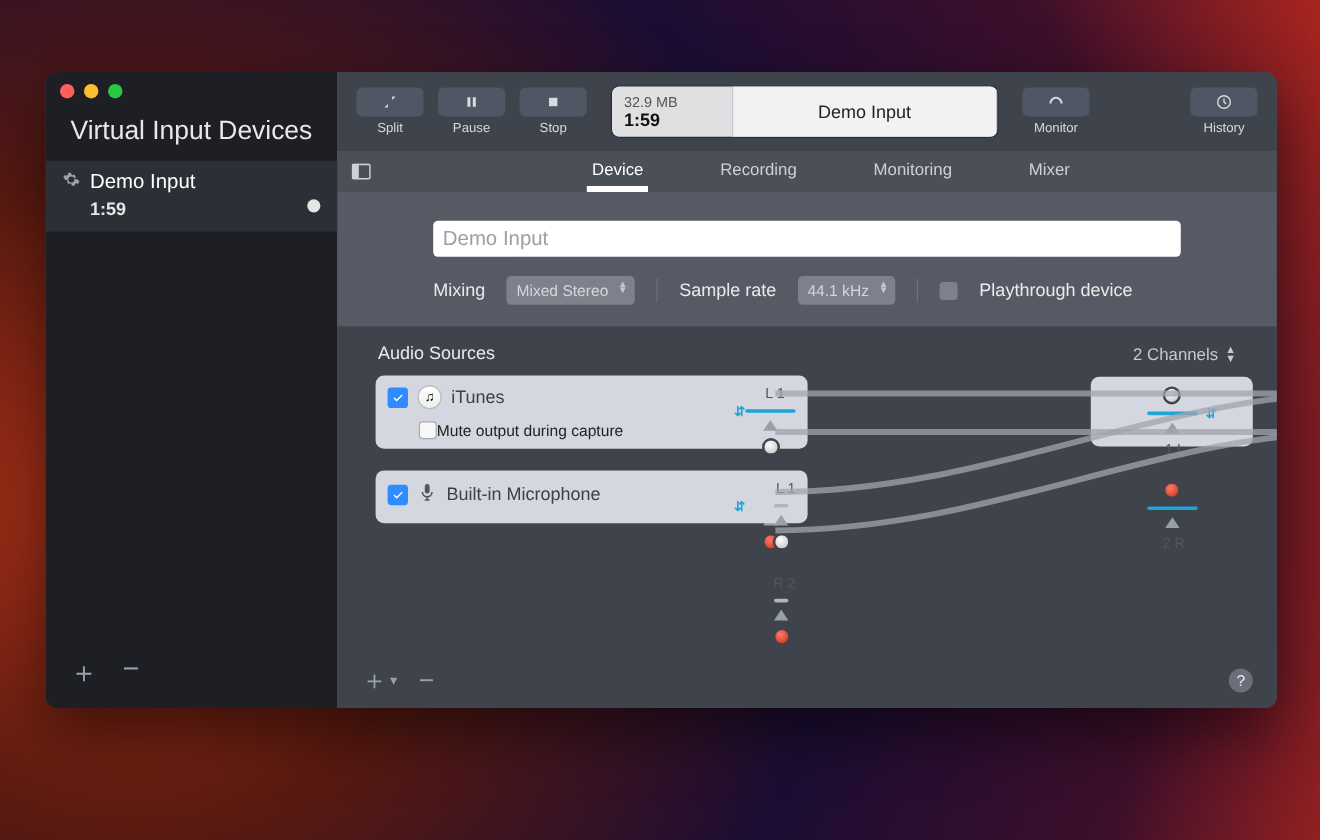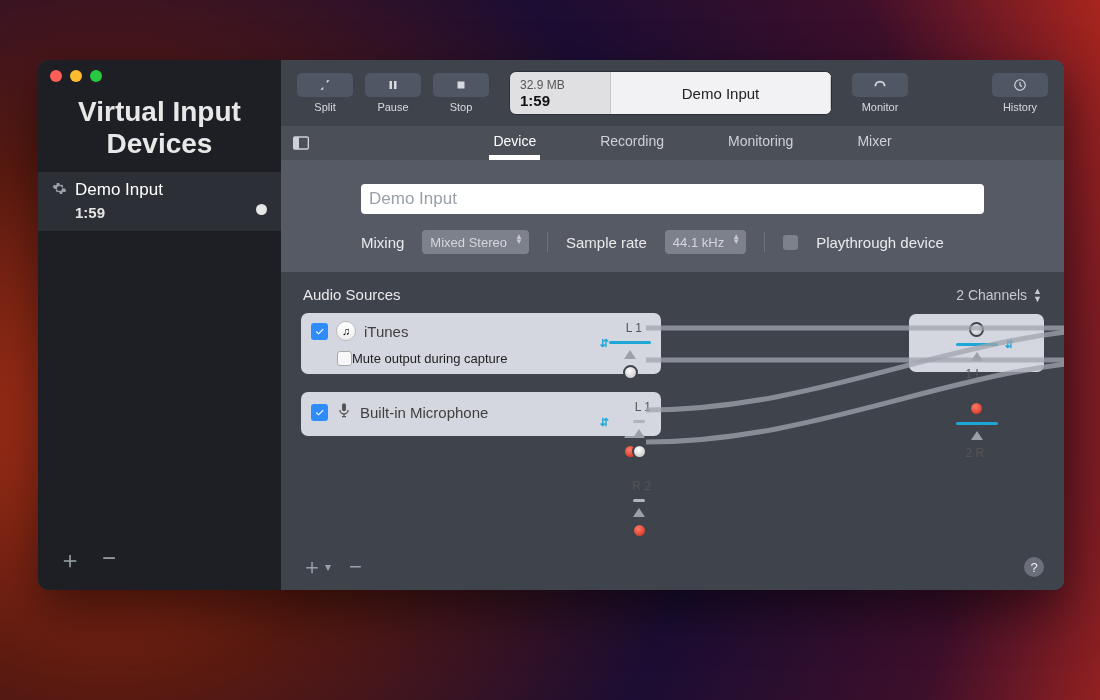--- a/index.html
+++ b/index.html
@@ -11,21 +11,21 @@
   .window {
     position: absolute; left: 38px; top: 60px; width: 1026px; height: 530px;
     background: #3a3f4a; border-radius: 10px; box-shadow: 0 20px 50px rgba(0,0,0,0.5);
     display: flex; overflow: hidden;
   }
   
   .sidebar { width: 243px; background: #1d1f24; display: flex; flex-direction: column; }
   .traffic { display:flex; gap:8px; padding:10px 12px; }
   .dot { width:12px; height:12px; border-radius:50%; }
   .dot.red{background:#ff5f57}.dot.yellow{background:#febc2e}.dot.green{background:#28c840}
-  .side-title { color:#e8e8e8; font-size:28px; font-weight:700; text-align:center; padding:4px 0 12px; }
+  .side-title { color:#e8e8e8; font-size:22px; font-weight:400; text-align:center; padding:4px 0 12px; }
   .side-item { background:#2c2f36; padding:8px 14px 10px 14px; position:relative; }
   .side-item .row1 { display:flex; align-items:center; gap:8px; }
   .side-item .name { color:#fff; font-size:17px; }
   .side-item .gear { color:#9aa1aa; }
   .side-item .time { color:#e6e6e6; font-size:15px; margin-top:4px; margin-left:23px; font-weight:600; }
   .side-item .ind { position:absolute; right:14px; top:32px; width:11px; height:11px; border-radius:50%; background:#e6e6e6; }
   .side-spacer { flex:1; }
   .side-footer { display:flex; gap:20px; padding:14px 20px; color:#9aa1aa; }
   .side-footer span { font-size:24px; cursor:pointer; }
 
@@ -49,21 +49,21 @@
   .tabs .tab.active { color:#fff; border-bottom:5px solid #ffffff; }
 
   .device-panel { background:#555a64; padding:24px 80px 18px; }
   .dev-name { width:100%; height:30px; background:#fff; border-radius:4px; padding:0 8px; color:#9aa0a8; font-size:17px; display:flex; align-items:center; }
   .dev-row { display:flex; gap:18px; align-items:center; margin-top:16px; color:#eaeaec; font-size:15px; }
   .select { height:24px; background:#7c818b; border-radius:4px; padding:0 22px 0 8px; display:flex; align-items:center; color:#d5d7db; font-size:13px; position:relative; }
   .stepper-ico { position:absolute; right:6px; top:4px; display:flex; flex-direction:column; line-height:5px; font-size:8px; color:#c8c8cc; }
   .sep { width:1px; height:20px; background:#6d727c; }
   .chk { width:15px; height:15px; border-radius:3px; background:#7c818b; }
 
-  .sources-area { flex:1; background:#3e434c; padding:14px 20px 50px; position:relative; }
+  .sources-area { flex:1; background:#3e434c; padding:14px 32px 50px; position:relative; }
   .src-head { display:flex; justify-content:space-between; color:#eaeaec; font-size:15px; padding:0 2px 10px; }
   .src-head .ch { color:#c8cace; font-size:14px; display:flex; align-items:flex-end; gap:6px; }
 
   .src-card { width:360px; background:#d5d7e0; border-radius:7px; padding:8px 10px; position:relative; margin-bottom:18px; }
   .src-card .hdr { display:flex; align-items:center; gap:8px; }
   .bluechk { width:17px; height:17px; background:#2f8cff; border-radius:3px; display:flex; align-items:center; justify-content:center; }
   .bluechk svg { stroke:#fff; fill:none; stroke-width:2.5; }
   .appico { width:20px; height:20px; border-radius:10px; background:linear-gradient(#fff,#eee); border:1px solid #bbb; display:flex; align-items:center; justify-content:center; font-size:11px; }
   .mic-ico svg { fill:#555; }
   .src-name { color:#404040; font-size:15px; }
@@ -75,21 +75,21 @@
   .ch-row { display:flex; align-items:center; gap:6px;flex-direction:column; }
   .ch-row .lbl { width:24px; text-align:right; color:#555; font-size:12px; }
   .meter { width:42px; height:3px; background:#1ea7d6; border-radius:2px; }
   .tri { width:0;height:0;border-left:6px solid transparent;border-right:6px solid transparent;border-bottom:9px solid #9aa0a8; }
   .port { width:15px; height:15px; border-radius:50%; background:radial-gradient(circle at 40% 35%, #fff, #bbb); border:2px solid #3e434c; }
   .port.red { background:radial-gradient(circle at 40% 35%, #ff7a6a, #c92a12); }
   .link-ico { position:absolute; right:52px; top:24px; color:#1ea7d6; font-size:11px; font-weight:700; }
 
   .dest-card { position:absolute; right:20px; top:42px; width:135px; height:58px; background:#d5d7e0; border-radius:7px; padding:8px 10px; }
   .dest-card .channels { position:absolute; left:8px; top:8px; right:8px; }
-  .dest-card .ch-row .lbl { order:3; width:22px; text-align:left; }
+  .dest-card .ch-row .lbl { order:3; width:22px; text-align:right; }
 
   svg.routes { position:absolute; left:365px; top:46px; width:500px; height:170px; pointer-events:none; }
   svg.routes path { stroke:#a0a4ad; stroke-width:5; fill:none; opacity:0.75; }
 
   .main-footer { position:absolute; bottom:8px; left:20px; right:20px; display:flex; align-items:center; color:#9aa1aa; }
   .main-footer .ctrl { font-size:22px; margin-right:6px; cursor:pointer; }
   .main-footer .spacer { flex:1; }
   .help { width:20px; height:20px; border-radius:50%; background:#6a6f79; color:#eee; display:flex; align-items:center; justify-content:center; font-size:13px; }
 </style>
 </head>

